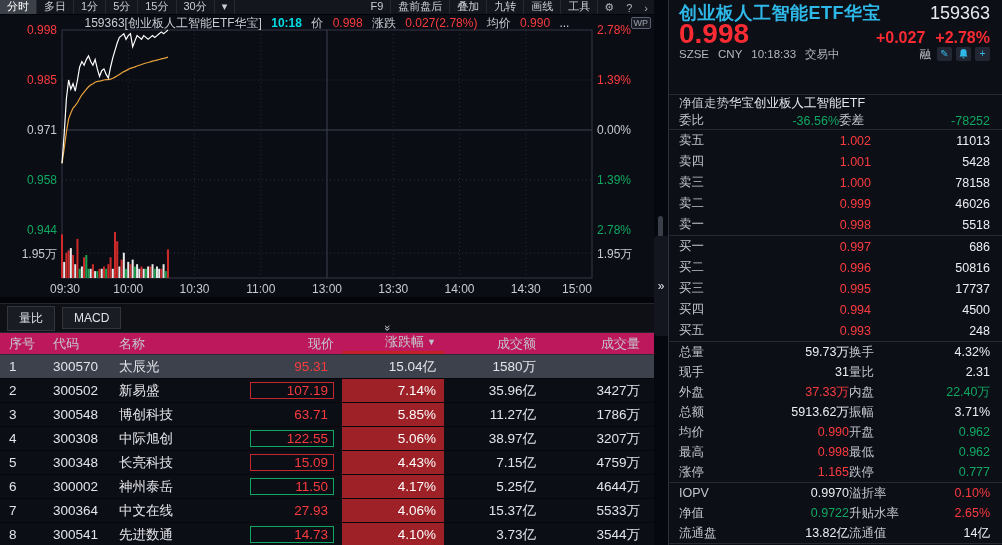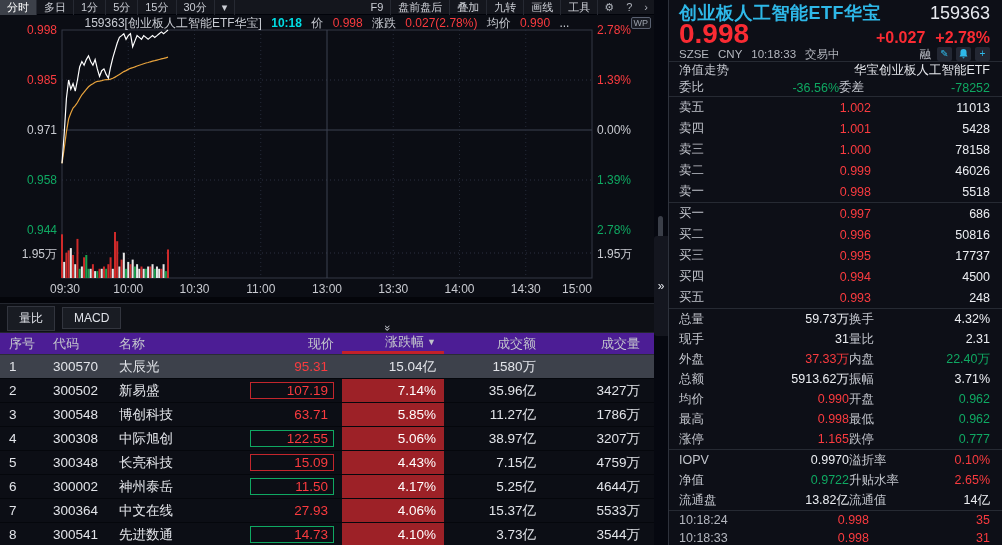--- a/index.html
+++ b/index.html
@@ -1,21 +1,21 @@
 <!DOCTYPE html>
 <html><head>
 <meta charset="utf-8">
 <style>
   * { margin:0; padding:0; box-sizing:border-box; }
   html,body { width:1002px; height:545px; overflow:hidden; background:#07090f;
     font-family:"Liberation Sans","DejaVu Sans",sans-serif; }
   .screen { display:flex; width:1002px; height:545px; }
   
   .left { width:654px; display:flex; flex-direction:column; background:#0b0d14; }
-  .toolbar { height:15px; background:#14161d; display:flex; align-items:center;
+  .toolbar { height:15px; background:#14161d; display:flex; align-items:flex-end;
     font-size:11px; color:#c9ccd3; border-bottom:1px solid #01030a; }
   .tb-item { padding:0 7px; height:15px; line-height:15px; cursor:default; white-space:nowrap; border-right:1px solid #262932; }
   .tb-item.active { background:#3c4049; color:#fff; }
   .tb-spacer { flex:1; }
   .tb-icon { padding:0 6px; color:#aeb2ba; }
   .chart-area { position:relative; height:282px; background:#0b0d14; }
   .chart-header { position:absolute; top:0; left:0; width:100%; text-align:center;
     font-size:12px; color:#d7dae0; white-space:nowrap; z-index:2; }
   .chart-header span { margin:0 3px; }
   .ch-red { color:#fa3b3f; } .ch-cyan { color:#00dde4;font-weight:bold; } .ch-gray { color:#c9ccd3; }
@@ -25,21 +25,21 @@
   .tabrow { position:relative; height:30px; background:#0e1016; display:flex; align-items:center;
     border-top:1px solid #23262e; border-bottom:1px solid #23262e; }
   .btab { margin-left:7px; padding:3px 11px; font-size:12px; color:#e0e3e9;
     background:#191c23; border:1px solid #32353e; }
   .collapse-handle { position:absolute; left:370px; top:20px; width:36px; height:12px;
     text-align:center; color:#c9ccd3; font-size:11px; line-height:8px; }
   .collapse-handle b { display:inline-block; transform:rotate(90deg); font-weight:normal; }
   
   .grid-table { flex:1; display:flex; flex-direction:column; background:#0c0e15; overflow:hidden; }
   .t-head, .t-row { display:grid; grid-template-columns:44px 66px 96px 136px 102px 100px 104px; align-items:stretch; }
-  .t-head { height:28px; background:#4c1d95; color:#c4c7cd; font-size:13px; border-bottom:1px solid #2a2d35; }
+  .t-head { height:28px; background:#be185d; color:#c4c7cd; font-size:13px; border-bottom:1px solid #2a2d35; }
   .t-head > div { display:flex; align-items:center; }
   .t-row { height:24px; font-size:13.5px; color:#e2e4e9; border-bottom:1px solid #05070c; }
   .t-row > div { display:flex; align-items:center; }
   .t-row.selected { background:#3d414b; }
   .cl { padding-left:9px; justify-content:flex-start; }
   .cr { padding-right:8px; justify-content:flex-end; }
   .c-price { color:#fa3b3f; }
   .pbox { display:inline-block; min-width:84px; text-align:right; padding:0 5px; border:1px solid transparent; }
   .pbox.red { border-color:#c3262c; } .pbox.green { border-color:#0fa862; }
   .c-pct { background:#9d2127; color:#fff; }
@@ -62,22 +62,22 @@
   .rp-chg { font-size:16px; font-weight:bold; color:#fa2b33; }
   .rp-chg span { margin-left:10px; }
   .rp-info-row { display:flex; align-items:center; height:14px; font-size:11.5px; color:#b4b7bf; }
   .rp-info-row .gap { margin-right:9px; }
   .rp-icons { margin-left:auto; display:flex; align-items:center; gap:4px; }
   .margin-badge { color:#c6c9d0; font-size:11.5px; margin-right:2px; }
   .icon-btn { width:15px; height:14px; background:#232733; border-radius:2px; color:#2eb8e8;
     font-size:10px; display:flex; align-items:center; justify-content:center; line-height:1; }
   .rp-sec { border-top:1px solid #262a33; }
   .rp-row { display:grid; align-items:center; padding:0 12px 0 10px; font-size:12.5px; }
-  .fund-row { display:flex; justify-content:space-between; align-items:center; height:18px;
-    padding:0 12px 0 10px; font-size:12.5px; }
+  .fund-row { display:flex; justify-content:flex-start; align-items:center; height:18px;
+    padding:0 12px 0 10px; font-size:12.5px;margin-top:33px; }
   .fund-row .v { color:#e4e6eb; }
   .wb { grid-template-columns:42px 118px 70px 1fr; height:20px; }
   .ba { grid-template-columns:42px 150px 1fr; height:21px; }
   .st { grid-template-columns:60px 110px 70px 1fr; height:20px; }
   .tk { grid-template-columns:80px 110px 1fr; height:18px; }
   .ar { text-align:right; }
   .vw { color:#eceef2; } .vr { color:#fa3b3f; } .vg { color:#0fa862; } .vgy { color:#b4b7bf; }
   .lab { color:#c2c5cc; }
 </style>
 </head>

